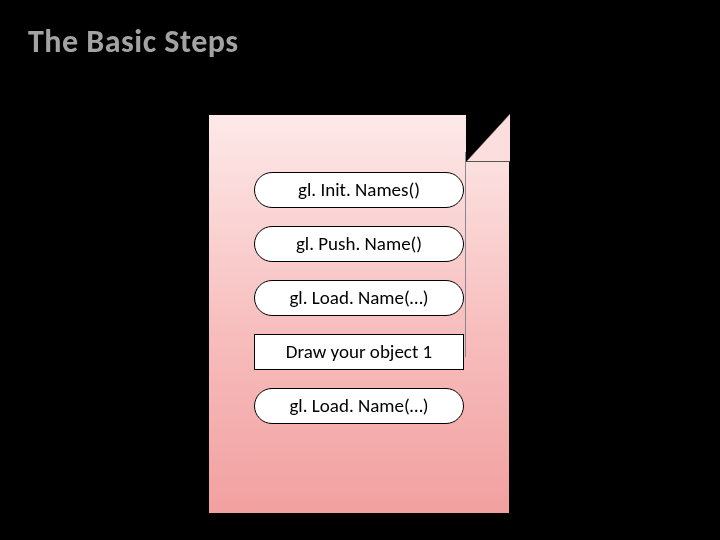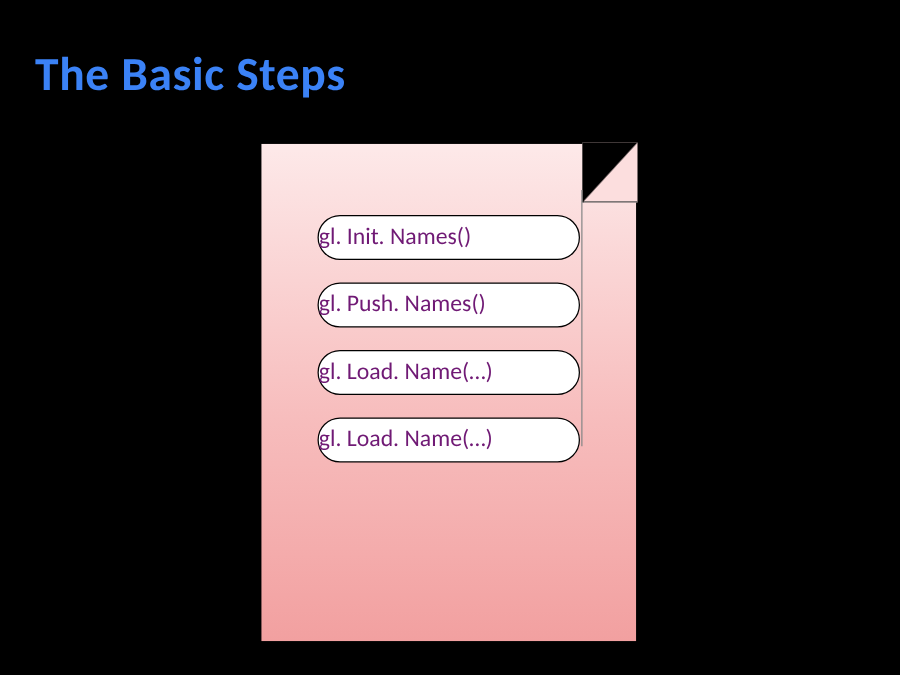--- a/index.html
+++ b/index.html
@@ -6,24 +6,24 @@
     margin: 0;
     padding: 0;
     width: 720px;
     height: 540px;
     background: #000;
     font-family: "Segoe UI", "Calibri", Arial, sans-serif;
     overflow: hidden;
   }
 
   .slide-title {
-    color: #3b82f6;
+    color: #a3a3a3;
     font-weight: 700;
-    font-size: 38px;
-    padding: 37px 0 10px 28px;
+    font-size: 32px;
+    padding: 22px 0 10px 28px;
     letter-spacing: 0.5px;
   }
 
   .card-wrap {
     position: absolute;
     left: 208px;
     top: 114px;
     width: 302px;
     height: 400px;
   }
@@ -80,21 +80,22 @@
     display: flex;
     flex-direction: column;
     gap: 18px;
     align-items: center;
   }
 
   .pill, .box {
     width: 210px;
     background: #fff;
     border: 1px solid #000;
-    color: #701a75;
+    text-align: center;
+    color: #000000;
     box-sizing: border-box;
   }
 
   .pill {
     height: 36px;
     line-height: 34px;
     border-radius: 18px;
     font-size: 19px;
     font-family: "Calibri", "Segoe UI", Arial, sans-serif;
   }
@@ -114,17 +115,18 @@
 <div class="card-wrap">
   <div class="card"></div>
   <div class="dogear-fold"></div>
   <div class="dogear-mask"></div>
   <div class="inner-divider"></div>
 
   <div class="card-title">Render. Scene</div>
 
   <div class="steps">
     <div class="pill">gl. Init. Names()</div>
-    <div class="pill">gl. Push. Names()</div>
+    <div class="pill">gl. Push. Name()</div>
     <div class="pill">gl. Load. Name(…)</div>
+    <div class="box">Draw your object 1</div>
     <div class="pill">gl. Load. Name(…)</div>
   </div>
 </div>
 
 </body></html>

